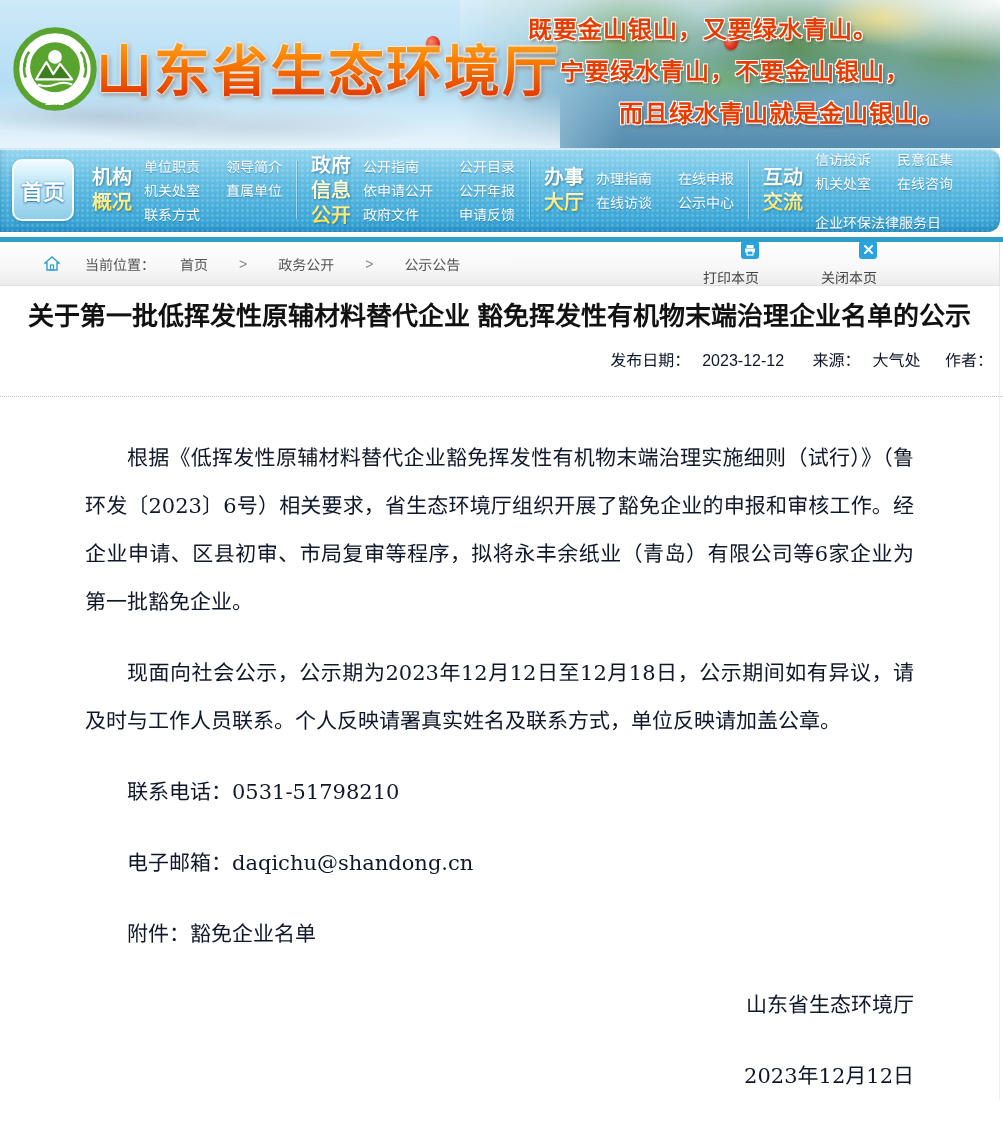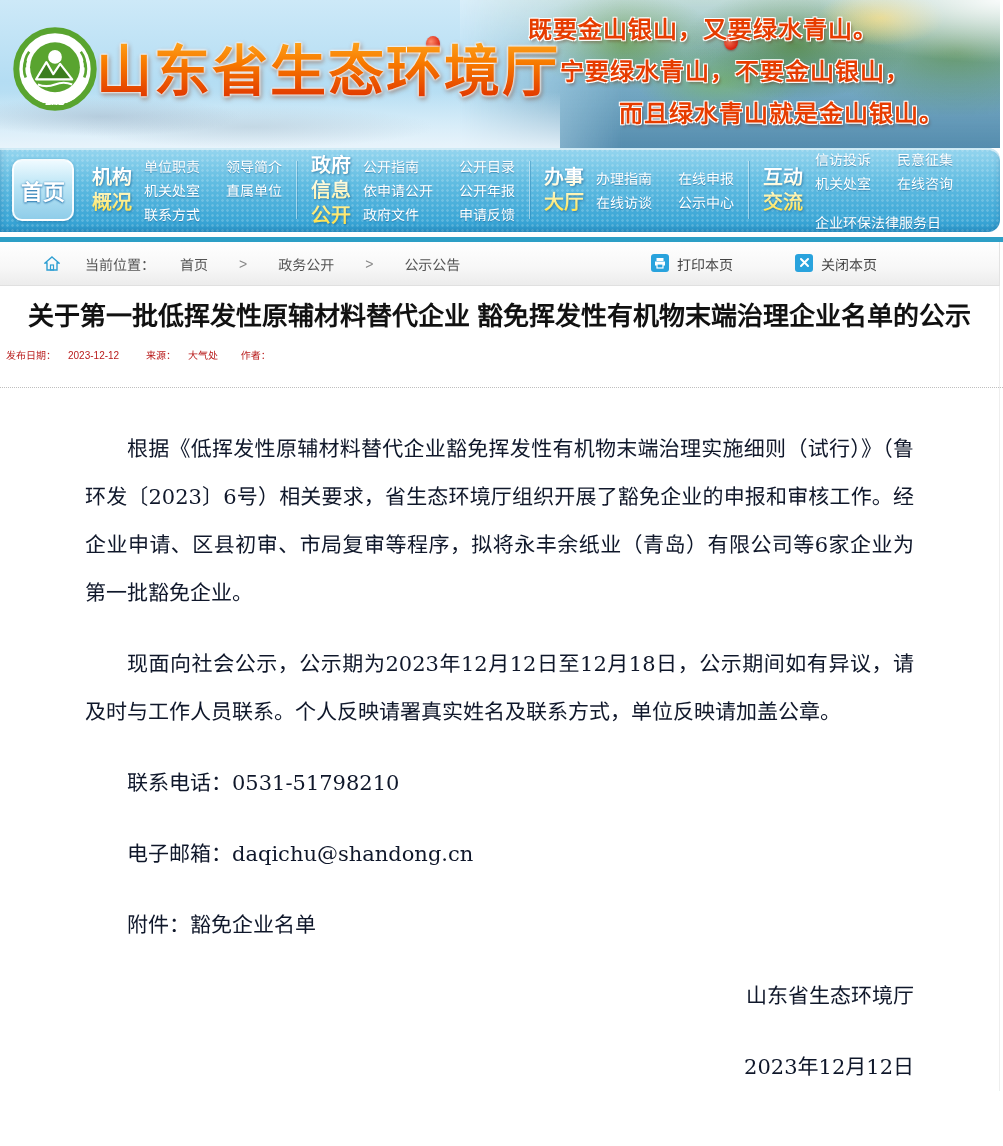--- a/index.html
+++ b/index.html
@@ -93,30 +93,30 @@
   .crumb-bar {
     width:1000px; height:44px; border-right:1px solid #e3e3e3;
     background:linear-gradient(180deg,#ffffff 0%,#f7f7f7 60%,#ececec 100%);
     border-bottom:1px solid #e0e0e0;
     display:flex; align-items:center; padding:0 22px 0 44px; font-size:14px; color:#555;
   }
   .crumb-left { display:flex; align-items:center; gap:25px; }
   .crumb-item { color:#555; cursor:pointer; }
   .crumb-sep { margin:0 6px; color:#888; }
   .crumb-right { margin-left:auto; display:flex; align-items:center; gap:8px; padding-right:100px; }
-  .tool-btn { display:flex; align-items:flex-start; gap:8px; cursor:pointer; color:#444; }
+  .tool-btn { display:flex; align-items:flex-end; gap:8px; cursor:pointer; color:#444;flex-direction:column; }
   .tool-btn + .tool-btn { margin-left:54px; }
   .tool-icon { width:18px; height:18px; border-radius:3px; background:#29a3dd; display:flex; align-items:center; justify-content:center; }
   
   .article { width:1000px; border-right:1px solid #eee; padding-top:14px; }
   .article-title {
     text-align:center; font-size:26px; font-weight:bold; color:#111;
     font-family:"Liberation Sans","DejaVu Sans",sans-serif; padding:0 10px; line-height:1.3;
   }
-  .article-meta { text-align:left; font-size:10px; color:#b91c1c; margin-top:13px; }
+  .article-meta { text-align:right; font-size:16px; color:#0f172a; margin-top:13px; }
   .article-meta span { margin:0 6px; }
   .dotted-rule { border:none; border-top:1px dotted #bfbfbf; margin-top:25px; width:1003px; }
   .body-wrap {
     padding:0 85px; font-family:"DejaVu Serif","Liberation Serif",serif;
     font-size:21px; color:#0f172a; line-height:48px;
   }
   .body-wrap p { margin-top:23px; text-indent:2em; text-align:justify; }
   .body-wrap p.first { margin-top:37px; }
   .body-wrap p.right { text-align:right; text-indent:0; }
   .attach-name { cursor:pointer; }

